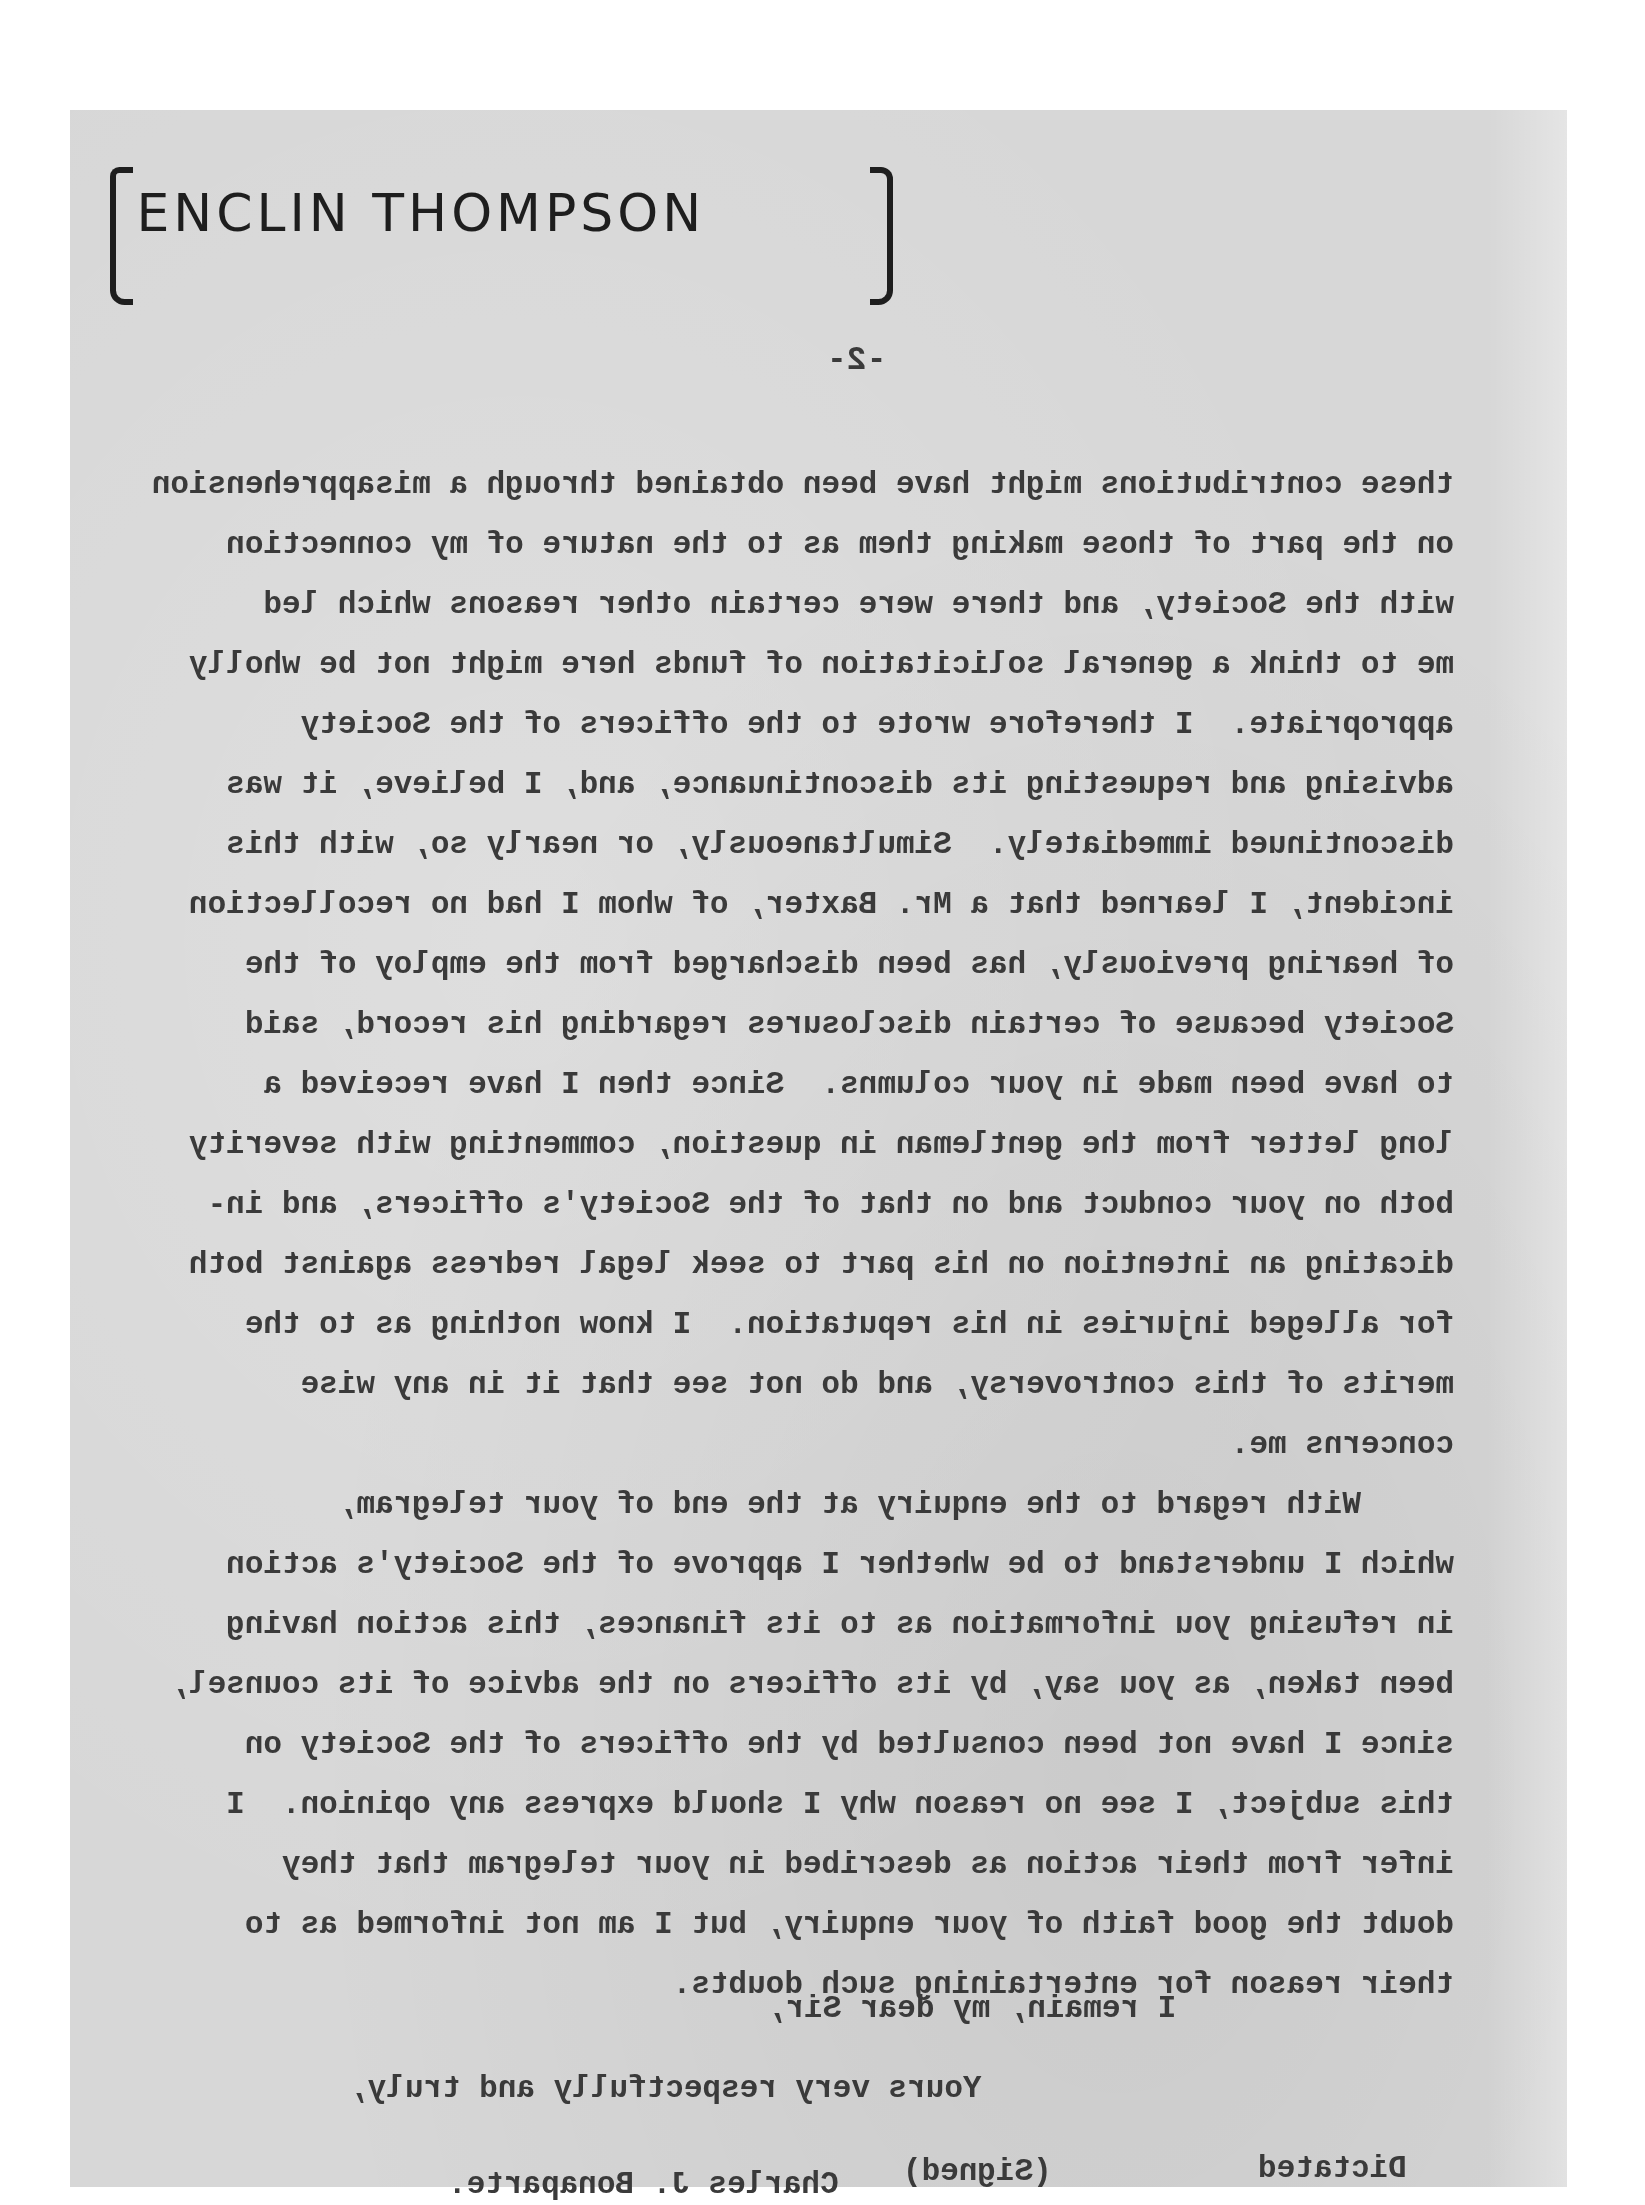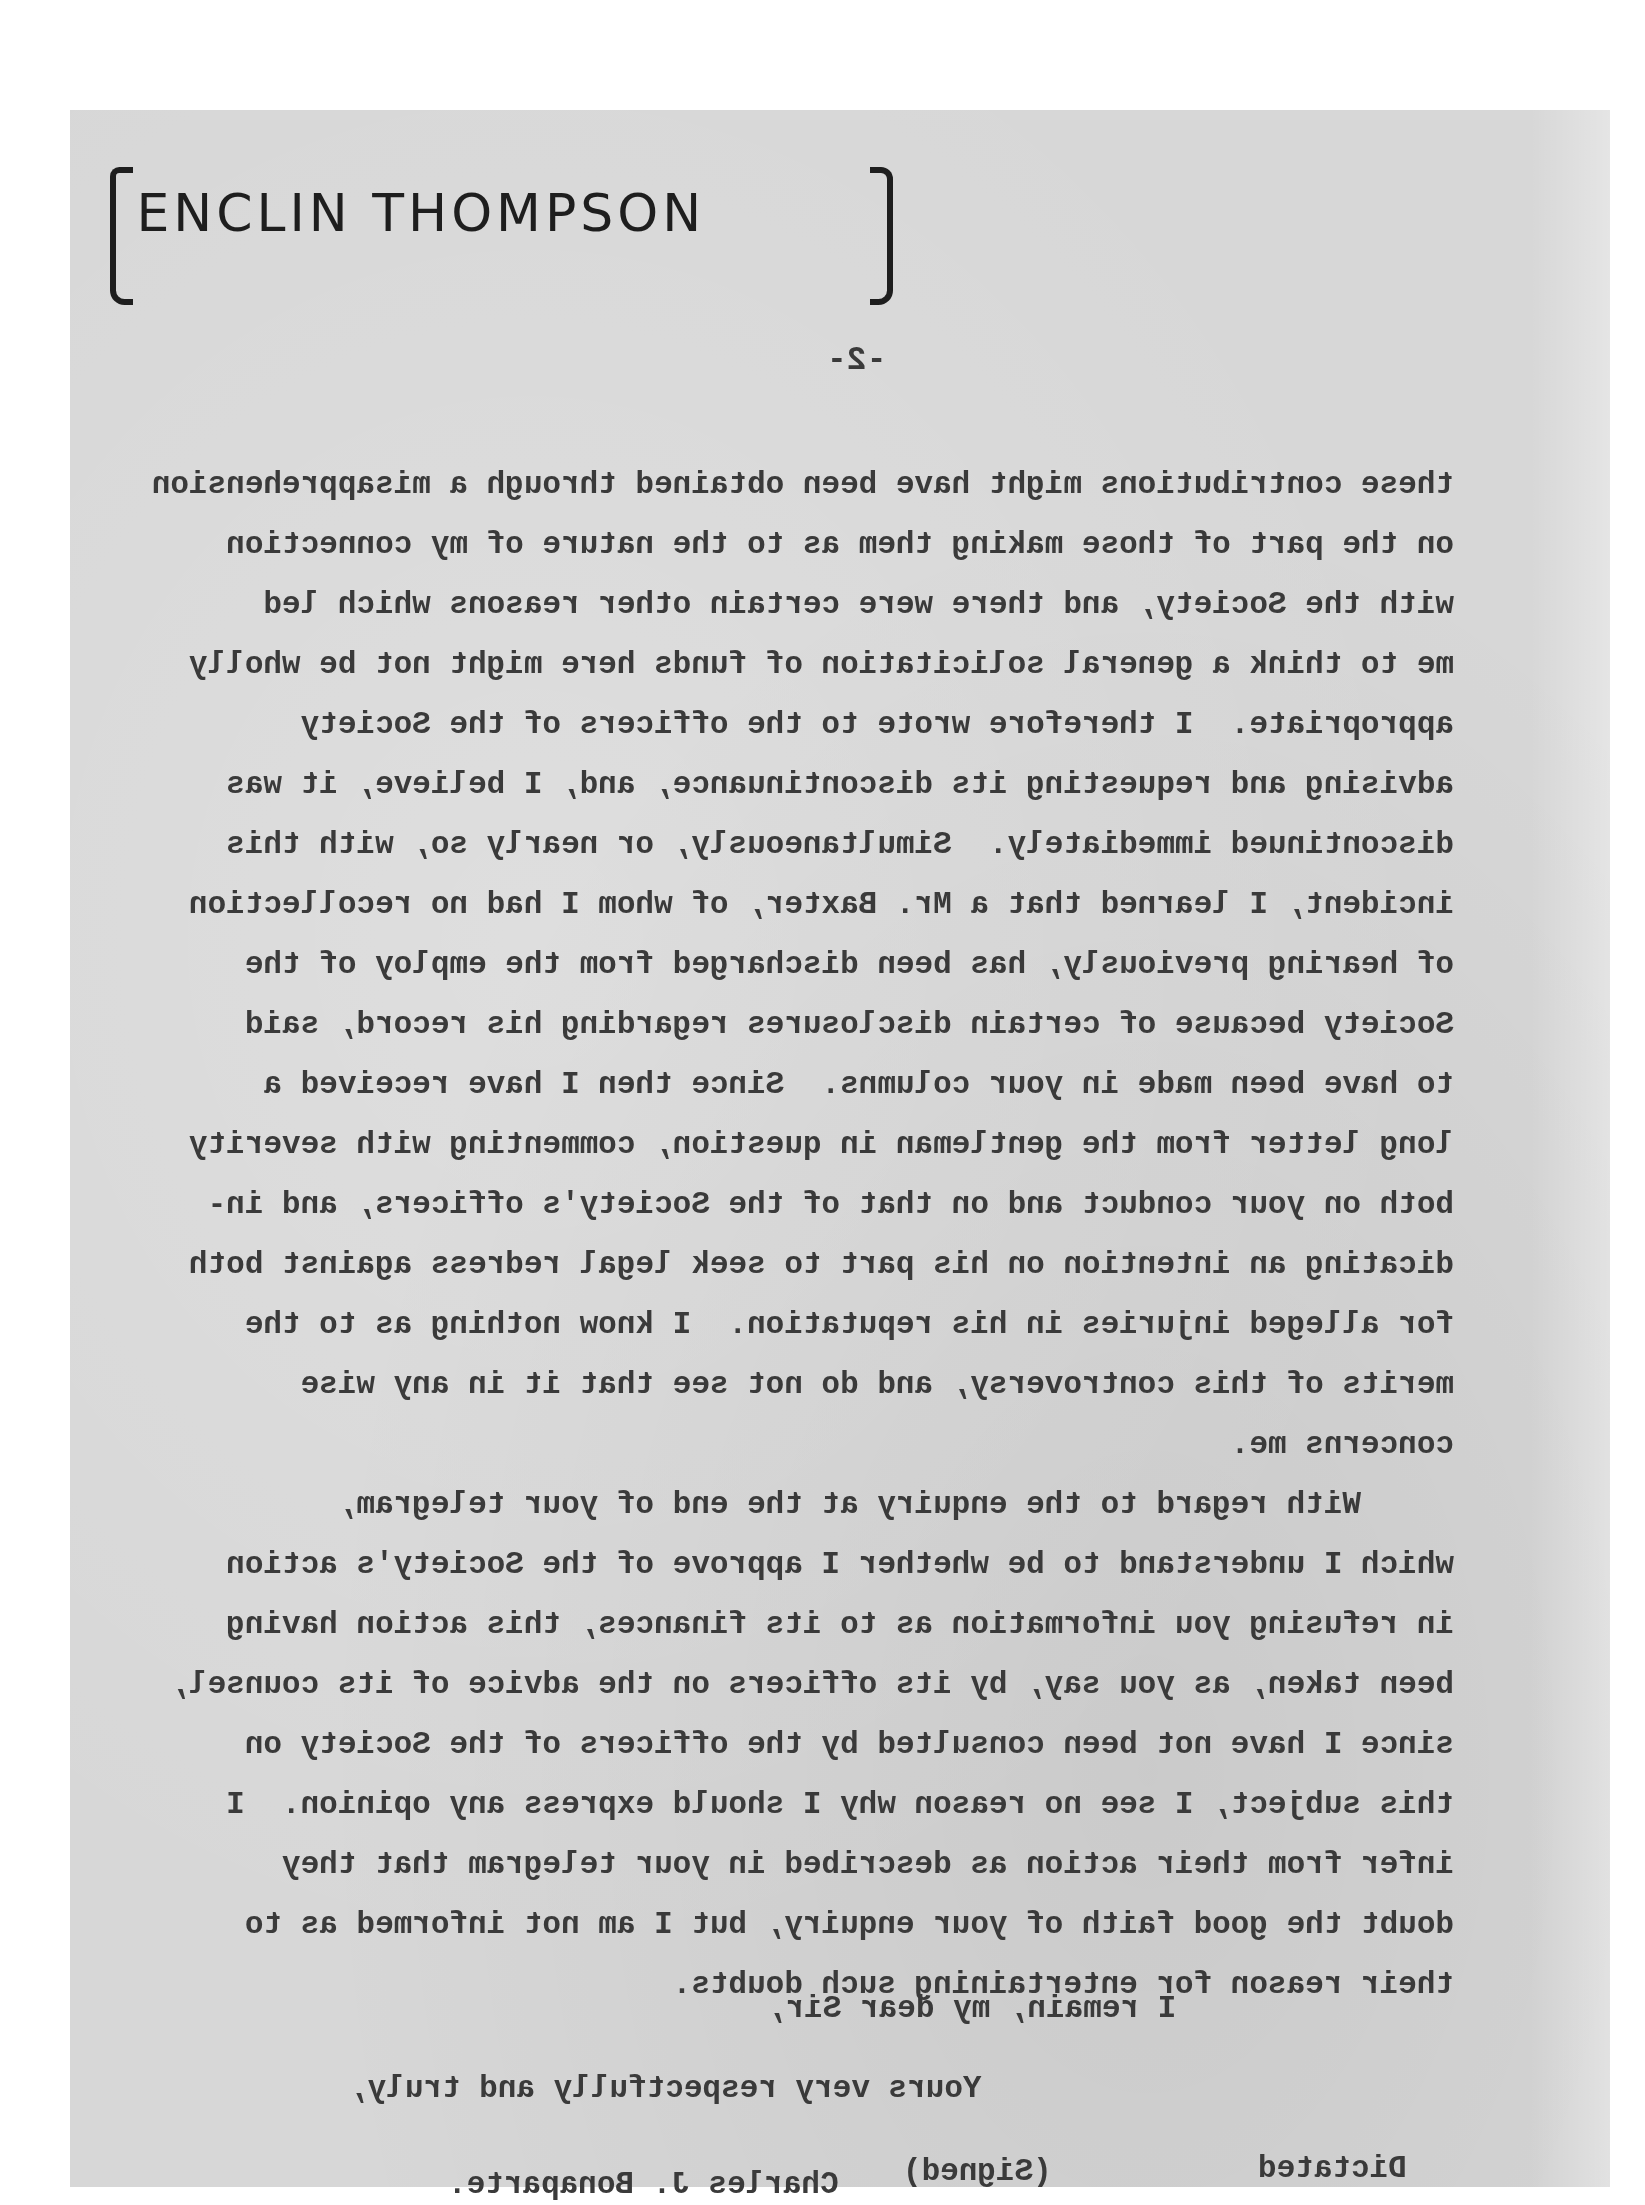--- a/index.html
+++ b/index.html
@@ -3,21 +3,20 @@
 <meta charset="utf-8">
 <style>
   html, body { margin:0; padding:0; background:#ffffff; }
   body { width:1645px; height:2205px; position:relative; overflow:hidden; }
   .paper {
     position:absolute; left:70px; top:110px; width:1497px; height:2077px;
     background:#d7d7d7;
     background-image:
       radial-gradient(ellipse at 30% 40%, rgba(255,255,255,0.18), rgba(0,0,0,0) 60%),
       radial-gradient(ellipse at 70% 80%, rgba(0,0,0,0.06), rgba(0,0,0,0) 55%);
-    padding-left: 43px;
   }
   .paper-edge {
     position:absolute; right:0; top:0; width:80px; height:100%;
     background:linear-gradient(to right, rgba(255,255,255,0) , rgba(255,255,255,0.35));
   }
   .handwritten {
     position:absolute; left:40px; top:37px; width:783px; height:173px;
     font-family:"DejaVu Sans", sans-serif; font-size:52px; color:#1e1e1e;
     letter-spacing:4px; line-height:133px;
   }

